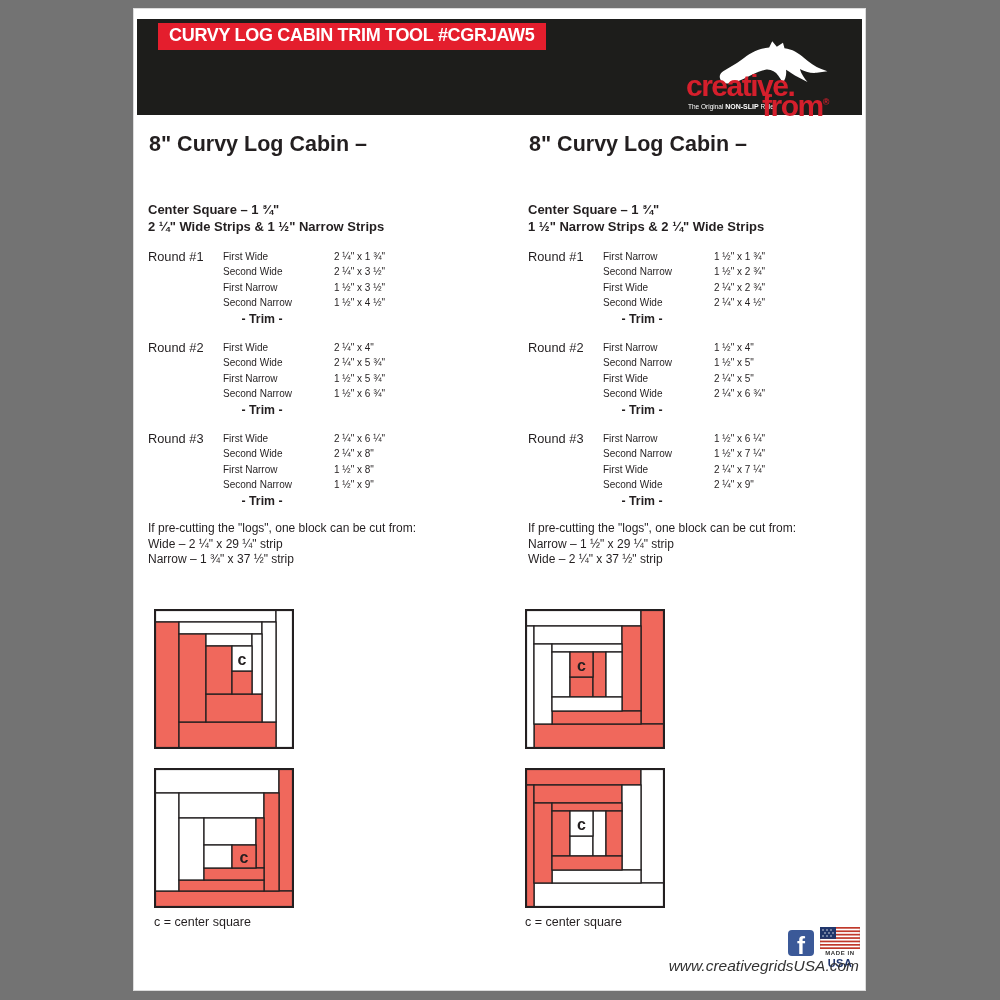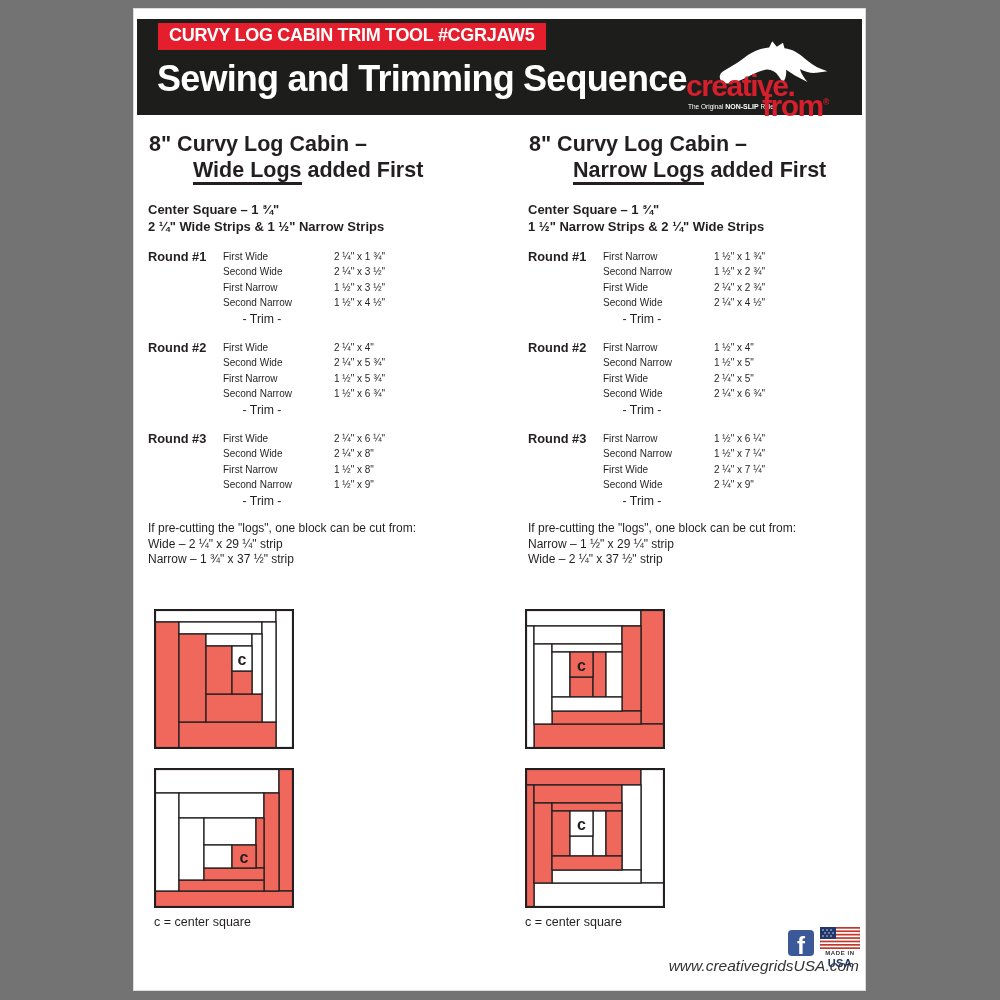--- a/index.html
+++ b/index.html
@@ -28,25 +28,25 @@
   .col{position:absolute;top:0;width:345px;height:983px;}
   .c0{left:13px;} .c1{left:393px;}
   .colhead{position:absolute;top:122px;left:0;width:100%;margin:0;font-size:21.5px;font-weight:700;
            line-height:26px;}
   .colhead .l1{padding-left:2px;white-space:nowrap;}
   .colhead .l2{padding-left:46px;white-space:nowrap;}
   .ul{border-bottom:3.5px solid #231f20;padding-bottom:0px;}
   .info{position:absolute;top:193px;left:1px;font-size:13px;font-weight:700;line-height:16.5px;white-space:nowrap;}
   .round{position:absolute;left:1px;width:344px;}
   .r0{top:240px;} .r1{top:331px;} .r2{top:422px;}
-  .rlabel{position:absolute;left:0;top:0;font-size:12.8px;font-weight:700;}
+  .rlabel{position:absolute;left:0;top:0;font-size:12.8px;font-weight:400;}
   .rrows{margin-left:75px;}
   .rrow{display:flex;font-size:10px;font-weight:400;line-height:15.4px;white-space:nowrap;}
   .rname{width:111px;}
-  .trim{width:78px;text-align:center;font-size:12.3px;font-weight:400;line-height:16px;}
+  .trim{width:78px;text-align:center;font-size:12.3px;font-weight:700;line-height:16px;}
   .precut{position:absolute;top:512px;left:1px;font-size:12px;line-height:15.6px;white-space:nowrap;}
   .block{position:absolute;width:140px;height:140px;}
   .c0 .blk1{left:7px;top:600px;} .c0 .blk2{left:7px;top:759px;}
   .c1 .blk1{left:-2px;top:600px;} .c1 .blk2{left:-2px;top:759px;}
   .caption{position:absolute;top:906px;width:140px;text-align:left;font-size:12.5px;}
   .c0 .caption{left:7px;} .c1 .caption{left:-2px;}
 
   
   .fb{position:absolute;left:654px;top:921px;width:26px;height:26px;background:#3b5998;border-radius:4px;
       color:#fff;font-weight:700;font-size:24px;text-align:center;line-height:31px;overflow:hidden;}
@@ -57,35 +57,33 @@
   .site{position:absolute;right:6px;top:948px;font-size:15.5px;color:#333;white-space:nowrap;font-style:italic;}
 </style>
 </head>
 <body>
 
 <div class="canvas">
   <div class="page">
 
     <div class="hdr">
       <div class="badge">CURVY LOG CABIN TRIM TOOL #CGRJAW5</div>
-      <h1 class="title">Sewing and Trimming Sequence</h1>
       <div class="logo">
         <svg class="fox" viewBox="0 0 150 60">
           <path fill="#ffffff" d="M10,57 C4,52 4,46 10,42 C18,37 26,33 34,27 C44,19 56,12 70,11 L74,3 L80,10 L88,5 L90,12 C100,13 108,18 116,25 C122,30 130,36 138,39 L146,42 L132,44 C124,45 116,42 110,39 C112,46 116,51 120,56 L108,50 C102,47 97,43 92,40 C93,47 91,52 88,57 L82,48 C78,42 72,39 65,40 C55,42 45,48 37,52 C28,56 16,60 10,57 Z"></path>
         </svg>
         <div class="brand1">creative.</div>
         <div class="tagline"><span>The Original </span><span class="tbold">NON-SLIP</span><span> Rule</span></div>
         <div class="brand2"><span>from</span><sup>®</sup></div>
       </div>
     </div>
 
     <div class="col c0">
       <h2 class="colhead">
         <div class="l1">8" Curvy Log Cabin –</div>
-        <div class="l2"><span class="ul">Wide Logs</span><span> added First</span></div>
       </h2>
       <div class="info">
         <div>Center Square – 1 ¾"</div>
         <div>2 ¼" Wide Strips &amp; 1 ½" Narrow Strips</div>
       </div>
 
       <div class="round r0">
         <div class="rlabel">Round #1</div>
         <div class="rrows">
           <div class="rrow">
@@ -191,21 +189,20 @@
           <rect x="78" y="77" width="24" height="23" fill="#f0685c" stroke="#231f20" stroke-width="1.3"></rect>
           <text x="90" y="94.5" text-anchor="middle" font-family="&quot;Liberation Sans&quot;, sans-serif" font-size="16" font-weight="bold" fill="#231f20">c</text>
           <rect x="1" y="1" width="138" height="138" fill="none" stroke="#231f20" stroke-width="2.2"></rect>
         </svg>
       <div class="caption">c = center square</div>
     </div>
 
     <div class="col c1">
       <h2 class="colhead">
         <div class="l1">8" Curvy Log Cabin –</div>
-        <div class="l2"><span class="ul">Narrow Logs</span><span> added First</span></div>
       </h2>
       <div class="info">
         <div>Center Square – 1 ¾"</div>
         <div>1 ½" Narrow Strips &amp; 2 ¼" Wide Strips</div>
       </div>
 
       <div class="round r0">
         <div class="rlabel">Round #1</div>
         <div class="rrows">
           <div class="rrow">

